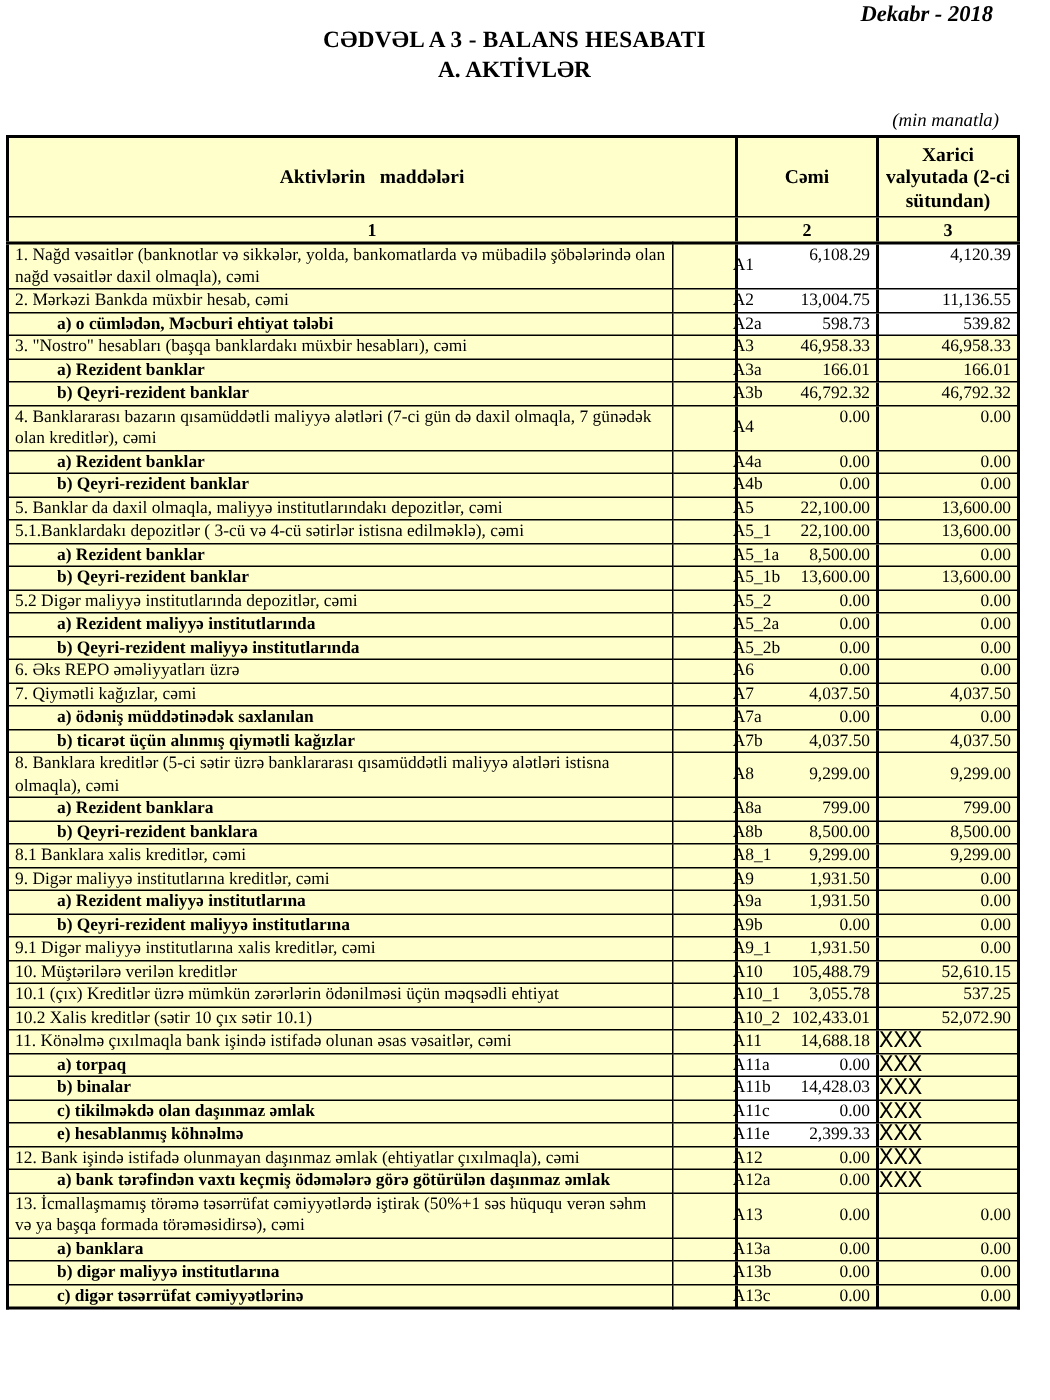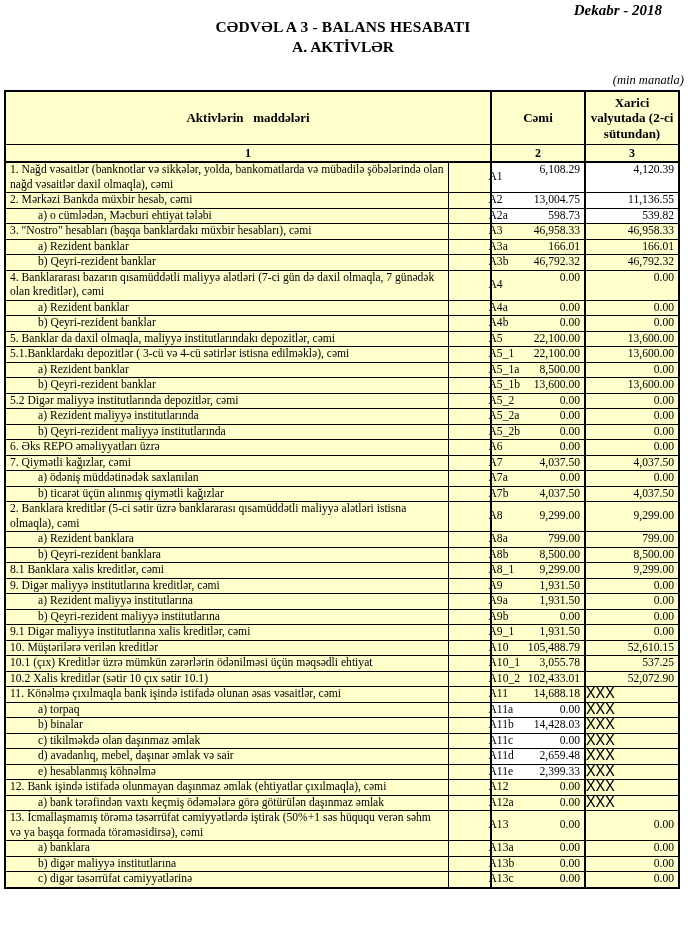--- a/index.html
+++ b/index.html
@@ -14,21 +14,21 @@
   }
   .title1{
     position:absolute;top:18px;left:0;width:686px;text-align:center;
     font-size:15.5px;font-weight:bold;letter-spacing:.2px;
   }
   .title2{
     position:absolute;top:38px;left:0;width:686px;text-align:center;
     font-size:15.5px;font-weight:bold;
   }
   .unit{
-    position:absolute;top:73px;right:16px;
+    position:absolute;top:73px;right:34px;
     font-size:12.5px;font-style:italic;
   }
   table.balance{
     position:absolute;top:90px;left:4px;width:674px;
     border-collapse:collapse;table-layout:fixed;
     border:2px solid var(--border);
     font-size:11.6px;line-height:14.5px;
   }
   col.c-label{width:443px;}
   col.c-code{width:43px;}
@@ -40,21 +40,21 @@
   tr.head th{
     height:52px;font-weight:bold;text-align:center;vertical-align:middle;
     font-size:13px;line-height:15.5px;padding:0 2px;
   }
   tr.head th.items-head{white-space:pre-wrap;}
   tr.nums td{
     height:16px;font-weight:bold;text-align:center;
     border-bottom:2px solid var(--border);font-size:12px;
   }
   td.label{padding:0 3px 0 4px;text-align:left;margin-left:32px;}
-  td.label.indent{padding-left:32px;}
+  td.label.indent{padding-left:32px;font-weight:bold;}
   td.code{text-align:center;padding-left:40px;}
   td.num{text-align:right;padding:0 4px;}
   td.num.xxx{text-align:left;padding:0;font-size:16px;font-family:Liberation Mono, monospace;}
   td.num.wcell{background:var(--white);padding-left:25px;}
   tr.vtop td.num{vertical-align:top;}
 </style>
 </head>
 <body>
 
 <div class="date">Dekabr - 2018</div>
@@ -195,21 +195,21 @@
         <td class="num v2">0.00</td>
         <td class="num v2">0.00</td>
       </tr>
       <tr>
         <td class="label indent">b) ticarət üçün alınmış qiymətli kağızlar</td>
         <td class="code">A7b</td>
         <td class="num v2">4,037.50</td>
         <td class="num v2">4,037.50</td>
       </tr>
       <tr>
-        <td class="label">2. Banklara kreditlər (5-ci sətir üzrə banklararası qısamüddətli maliyyə alətləri istisna olmaqla), cəmi</td>
+        <td class="label">8. Banklara kreditlər (5-ci sətir üzrə banklararası qısamüddətli maliyyə alətləri istisna olmaqla), cəmi</td>
         <td class="code">A8</td>
         <td class="num v2">9,299.00</td>
         <td class="num v2">9,299.00</td>
       </tr>
       <tr>
         <td class="label indent">a) Rezident banklara</td>
         <td class="code">A8a</td>
         <td class="num v2">799.00</td>
         <td class="num v2">799.00</td>
       </tr>
@@ -285,26 +285,20 @@
         <td class="num v2 wcell">14,428.03</td>
         <td class="num v2 xxx">XXX</td>
       </tr>
       <tr>
         <td class="label indent">c) tikilməkdə olan daşınmaz əmlak</td>
         <td class="code">A11c</td>
         <td class="num v2 wcell">0.00</td>
         <td class="num v2 xxx">XXX</td>
       </tr>
       <tr>
-        <td class="label indent">d) avadanlıq, mebel, daşınar əmlak və sair</td>
-        <td class="code">A11d</td>
-        <td class="num v2 wcell">2,659.48</td>
-        <td class="num v2 xxx">XXX</td>
-      </tr>
-      <tr>
         <td class="label indent">e) hesablanmış köhnəlmə</td>
         <td class="code">A11e</td>
         <td class="num v2 wcell">2,399.33</td>
         <td class="num v2 xxx">XXX</td>
       </tr>
       <tr>
         <td class="label">12. Bank işində istifadə olunmayan daşınmaz əmlak (ehtiyatlar çıxılmaqla), cəmi</td>
         <td class="code">A12</td>
         <td class="num v2">0.00</td>
         <td class="num v2 xxx">XXX</td>

